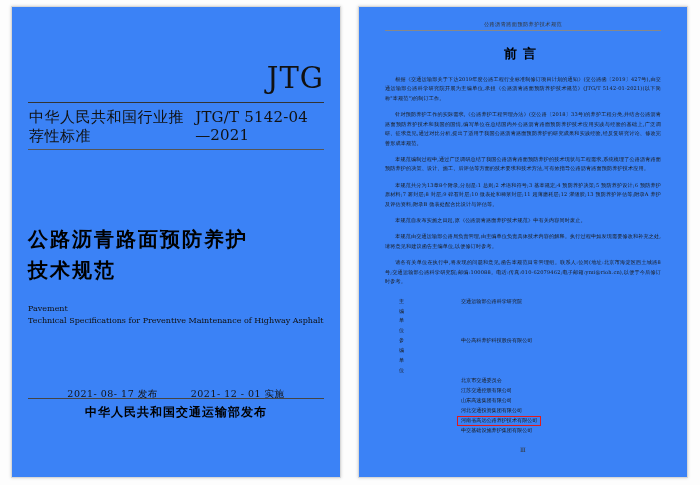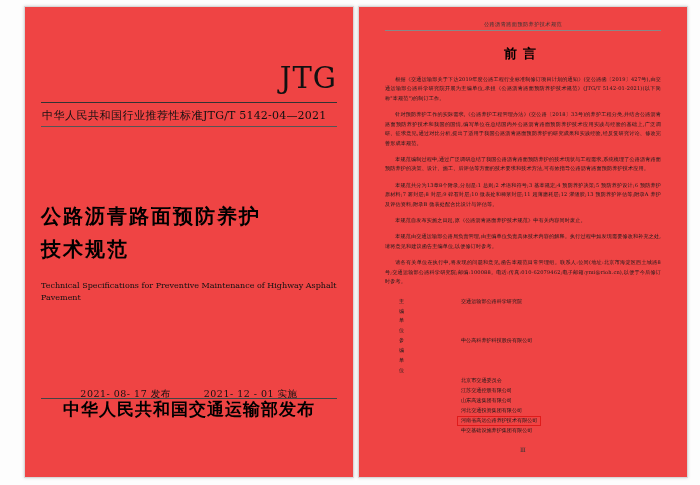--- a/index.html
+++ b/index.html
@@ -21,30 +21,30 @@
     display: flex;
     justify-content: space-between;
     align-items: flex-start;
     box-sizing: border-box;
     padding: 6px 8px;
   }
 
   
   .page {
     position: relative;
-    background: #ef4444;
+    background: #3b82f6;
     border: 1px solid #d8d8d8;
     box-shadow: 0 0 3px rgba(0,0,0,0.18);
     box-sizing: border-box;
     overflow: hidden;
   }
   .page-left {
     width: 330px;
     height: 472px;
-    margin-left: 16px;
+    margin-left: 3px;
     padding-left: 48px;
   }
   .page-right {
     width: 330px;
     height: 472px;
     margin-right: 4px;
   }
 
   
   .cover-inner {
@@ -64,44 +64,44 @@
     border: none;
     border-top: 1px solid #333;
     margin: 7px 0 5px 0;
   }
   .cover-rule.thin {
     border-top: 0.7px solid #555;
     margin: 3px 0 0 0;
   }
   .std-line {
     display: flex;
-    justify-content: flex-start;
+    justify-content: flex-end;
     align-items: baseline;
     font-family: "DejaVu Serif", "Liberation Serif", serif;
-    font-size: 11px;
+    font-size: 15px;
     color: #111;
     padding: 0 1px;
   }
   .std-line .left { letter-spacing: 0.5px; }
   .std-line .right { letter-spacing: 0.2px; }
 
   .cover-title-block {
     text-align: left;
     margin-top: 74px;
   }
   .cover-title {
     font-family: "DejaVu Serif", "Liberation Serif", serif;
     font-size: 20px;
     font-weight: bold;
     letter-spacing: 2px;
     color: #000;
     line-height: 1.5;
   }
   .cover-title2 {
-    font-family: Liberation Sans, sans-serif;
+    font-family: Liberation Mono, monospace;
     font-size: 20px;
     font-weight: bold;
     letter-spacing: 2px;
     color: #000;
     line-height: 1.5;
     margin-top: 3px;
   }
   .cover-title-en {
     font-family: "DejaVu Serif", "Liberation Serif", serif;
     font-size: 8px;
@@ -117,21 +117,21 @@
     position: absolute;
     left: 0;
     right: 0;
     bottom: 64px;
     letter-spacing: 0.5px;
   }
   .cover-dates .gap { display: inline-block; width: 26px; }
   .cover-issuer {
     text-align: center;
     font-family: "DejaVu Serif", "Liberation Serif", serif;
-    font-size: 17px;
+    font-size: 12px;
     font-weight: bold;
     color: #000;
     position: absolute;
     left: 0;
     right: 0;
     bottom: 44px;
     letter-spacing: 1px;
   }
   .cover-bottom-rule {
     position: absolute;
@@ -231,22 +231,22 @@
       <div class="std-line">
         <span class="left">中华人民共和国行业推荐性标准</span>
         <span class="right">JTG/T 5142-04—2021</span>
       </div>
       <hr class="cover-rule thin">
 
       <div class="cover-title-block">
         <div class="cover-title">公路沥青路面预防养护</div>
         <div class="cover-title2">技术规范</div>
         <div class="cover-title-en">
+          <div>Pavement</div>
           <div>Technical Specifications for Preventive Maintenance of Highway Asphalt</div>
-          <div>Pavement</div>
         </div>
       </div>
 
       <div class="cover-dates">
         <span>2021- 08- 17 发布</span>
         <span class="gap"></span>
         <span>2021- 12 - 01 实施</span>
       </div>
       <div class="cover-bottom-rule"></div>
       <div class="cover-issuer">中华人民共和国交通运输部发布</div>

